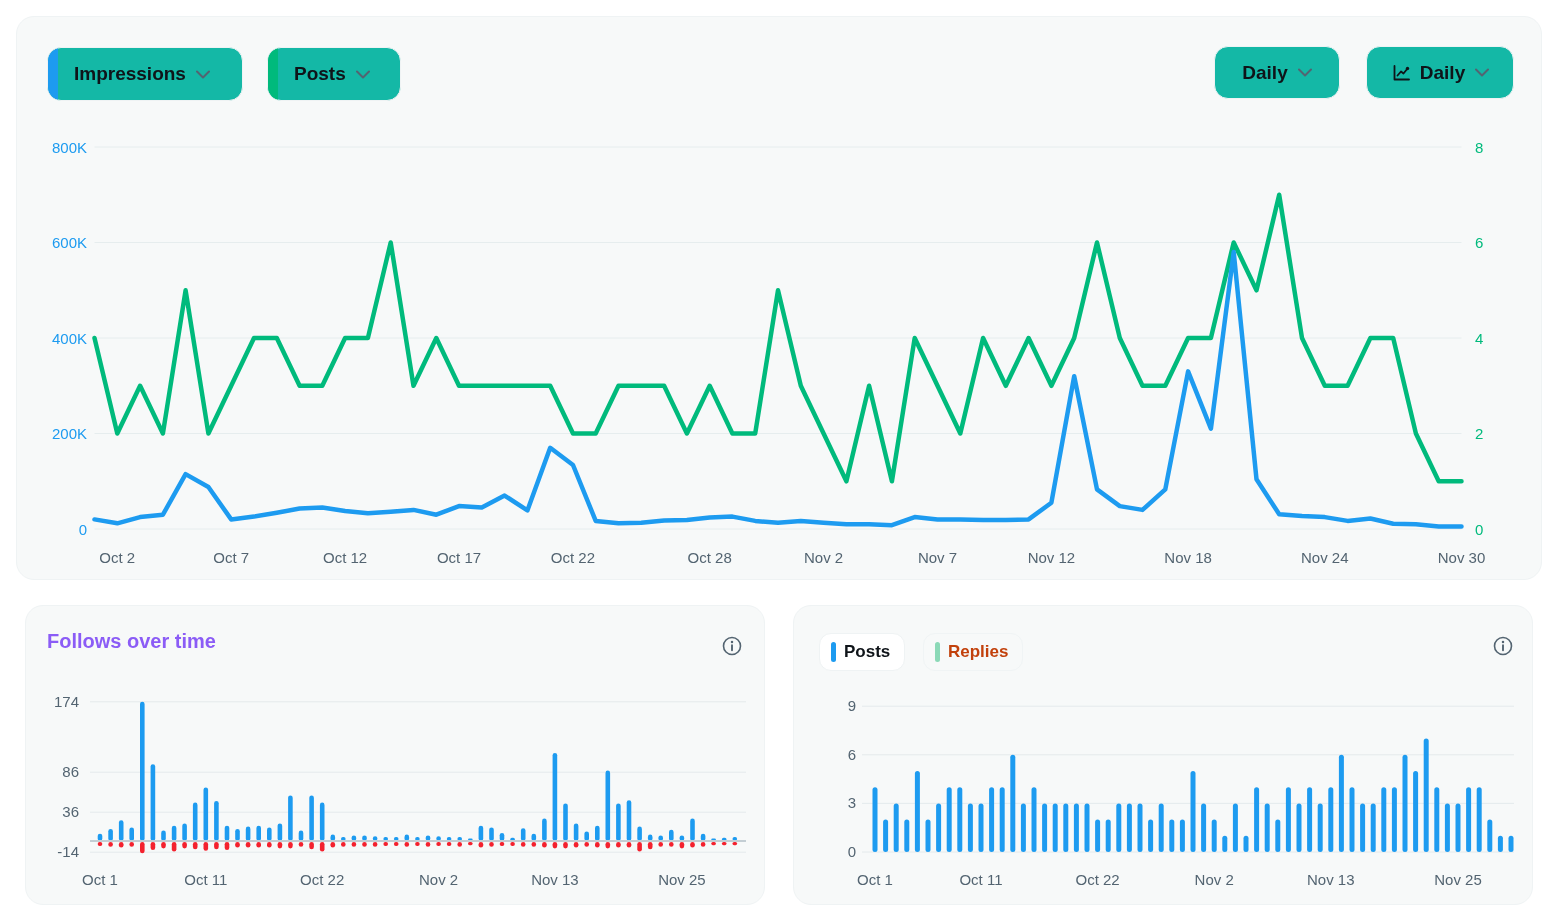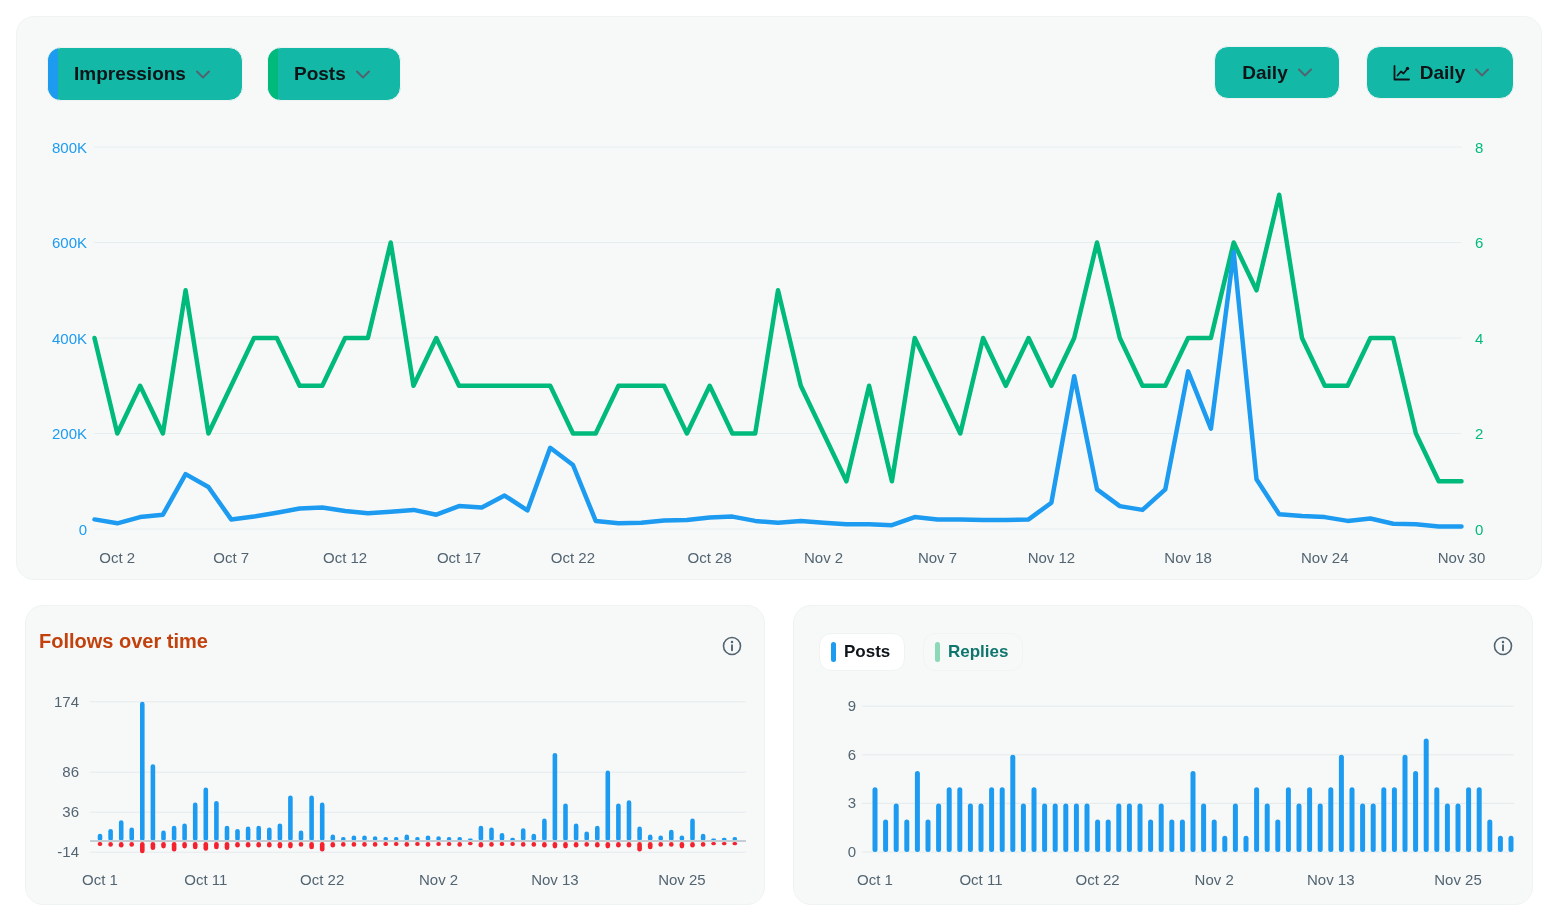--- a/index.html
+++ b/index.html
@@ -24,34 +24,34 @@
   .pill .chev{margin-left:10px;display:flex;align-items:center;}
   #btn-impressions{left:30px;top:30px;width:196px;height:54px;}
   #btn-impressions .lbl{margin-left:26px;}
   #btn-posts{left:250px;top:30px;width:134px;height:54px;}
   #btn-posts .lbl{margin-left:26px;}
   #btn-daily{left:1197px;top:29px;width:126px;height:53px;justify-content:center;}
   #btn-line{left:1349px;top:29px;width:148px;height:53px;justify-content:center;}
   #btn-line .ct-icon{margin-right:9px;display:flex;align-items:center;}
   svg.chart{position:absolute;left:0;top:0;}
   .ax{font-family:"Liberation Sans",sans-serif;font-size:15px;}
-  .panel-title{position:absolute;left:13px;top:24px;font-size:20px;font-weight:700;color:#c2410c;}
+  .panel-title{position:absolute;left:21px;top:24px;font-size:20px;font-weight:700;color:#8b5cf6;}
   .info-btn{position:absolute;width:24px;height:24px;cursor:pointer;display:flex;align-items:center;justify-content:center;background:none;border:none;padding:0;}
   #info-follows{left:694px;top:28px;}
   #info-engagement{left:697px;top:28px;}
   .mini-pill{
     position:absolute;display:flex;align-items:center;border-radius:12px;box-sizing:border-box;
     cursor:pointer;padding:0 14px 0 11px;height:38px;
   }
   .mini-pill .mini-accent{width:5px;height:20px;border-radius:3px;margin-right:8px;}
   .mini-pill .lbl{font-size:17px;font-weight:700;}
   #btn-posts-toggle{left:25px;top:27px;background:#ffffff;border:1px solid #eff3f4;}
   #btn-posts-toggle .lbl{color:#0f1419;}
   #btn-replies-toggle{left:129px;top:27px;background:#f7f9f9;border:1px solid #f0f4f5;}
-  #btn-replies-toggle .lbl{color:#0f766e;}
+  #btn-replies-toggle .lbl{color:#c2410c;}
 </style>
 </head>
 <body>
 
 <div class="card" id="card-main">
   <svg class="chart" id="main-svg" width="1524" height="562" viewBox="0 0 1524 562">
       <g>
         <line x1="77.5" y1="512" x2="1444.5" y2="512" stroke="#e6edee" stroke-width="1"></line>
         <text x="70" y="517.5" fill="#1d9bf0" text-anchor="end" class="ax">0</text>
         <text x="1458" y="517.5" fill="#00ba7c" text-anchor="start" class="ax">0</text>

